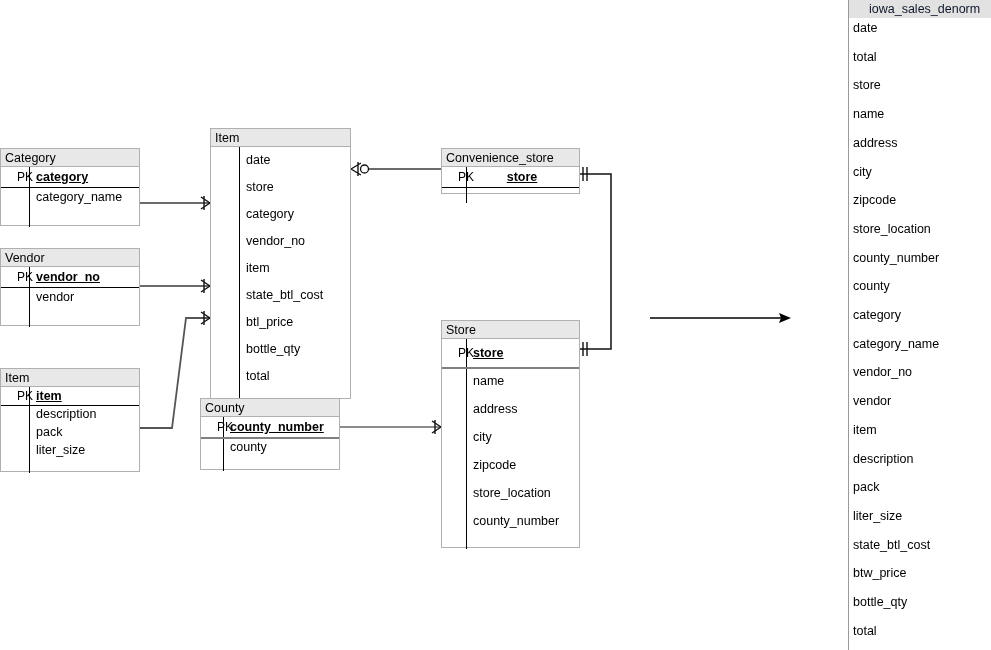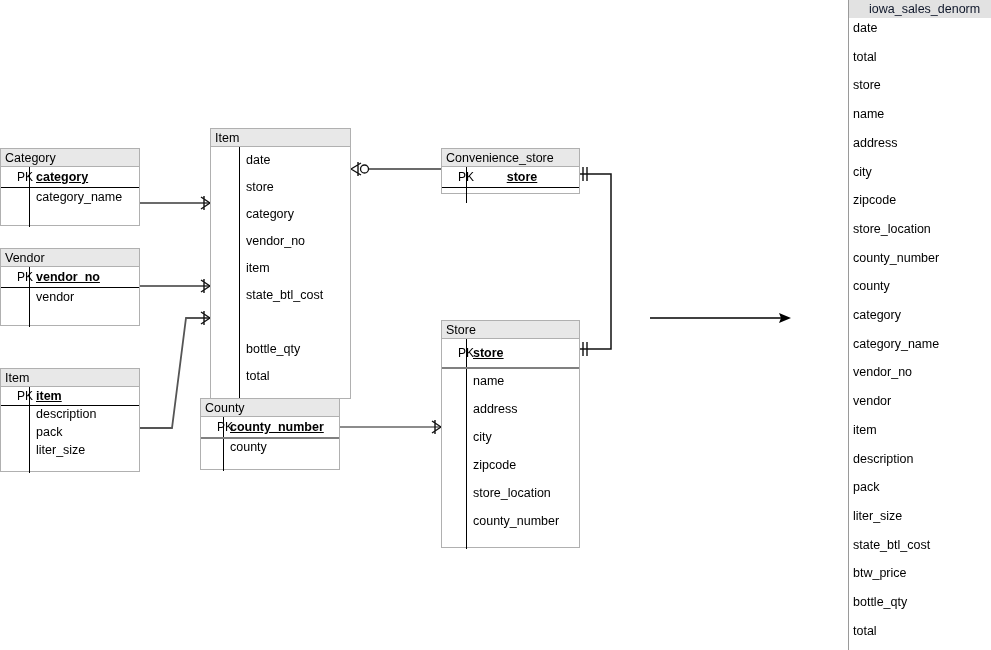--- a/index.html
+++ b/index.html
@@ -207,20 +207,23 @@
             <span class="namecell" style="line-height: 27px; left: 35px;">category</span>
           </div>
           <div class="row" style="position: absolute; left: 0px; right: 0px; top: 81px; height: 27px; line-height: 27px;">
             <span class="namecell" style="line-height: 27px; left: 35px;">vendor_no</span>
           </div>
           <div class="row" style="position: absolute; left: 0px; right: 0px; top: 108px; height: 27px; line-height: 27px;">
             <span class="namecell" style="line-height: 27px; left: 35px;">item</span>
           </div>
           <div class="row" style="position: absolute; left: 0px; right: 0px; top: 135px; height: 27px; line-height: 27px;">
             <span class="namecell" style="line-height: 27px; left: 35px;">state_btl_cost</span>
+          </div>
+          <div class="row" style="position: absolute; left: 0px; right: 0px; top: 162px; height: 27px; line-height: 27px;">
+            <span class="namecell" style="line-height: 27px; left: 35px;">btl_price</span>
           </div>
           <div class="row" style="position: absolute; left: 0px; right: 0px; top: 189px; height: 27px; line-height: 27px;">
             <span class="namecell" style="line-height: 27px; left: 35px;">bottle_qty</span>
           </div>
           <div class="row" style="position: absolute; left: 0px; right: 0px; top: 216px; height: 27px; line-height: 27px;">
             <span class="namecell" style="line-height: 27px; left: 35px;">total</span>
           </div>
         </div>
       </div>
       <div class="entity" style="left: 200px; top: 398px; width: 140px; height: 72px;">

